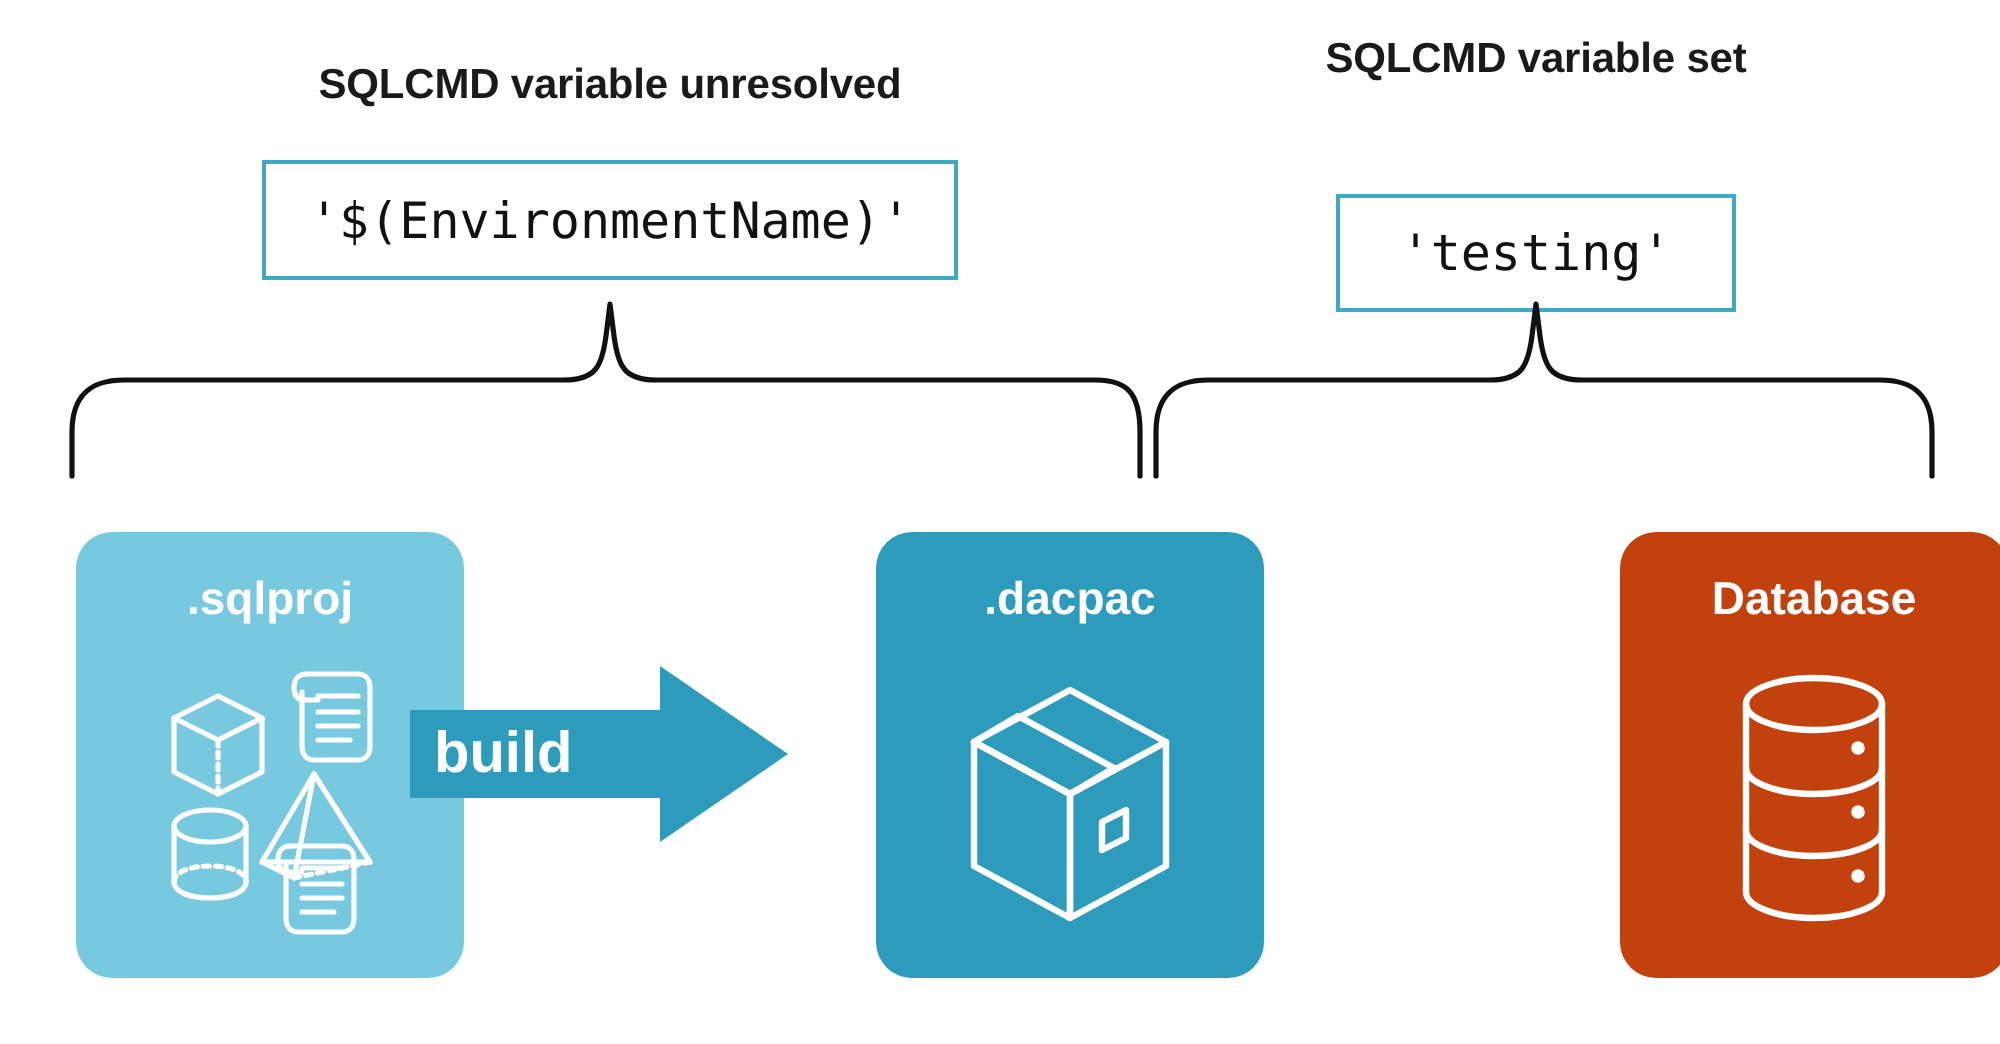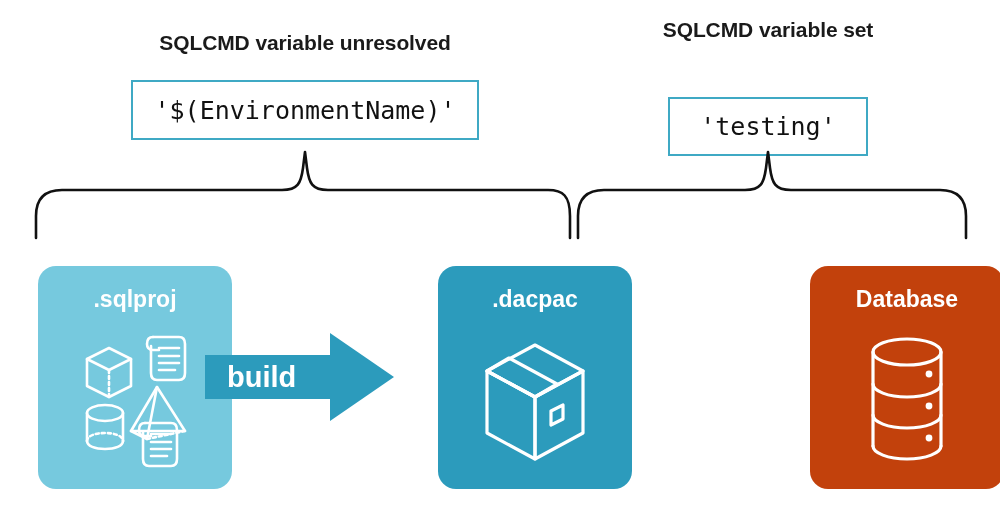--- a/index.html
+++ b/index.html
@@ -109,21 +109,21 @@
   }
   #arrow-build  { left: 205px; }
   #arrow-deploy { left: 597px; }
   .arrow-label {
     position: absolute;
     top: 0; left: 0;
     width: 100%;
     height: 92px;
     display: flex;
     align-items: center;
-    padding-left: 22px;
+    padding-left: 12px;
     box-sizing: border-box;
     font-family: "Liberation Sans", sans-serif;
     font-weight: bold;
     font-size: 29px;
     color: #ffffff;
     white-space: nowrap;
     pointer-events: none;
   }
 </style>
 </head>

